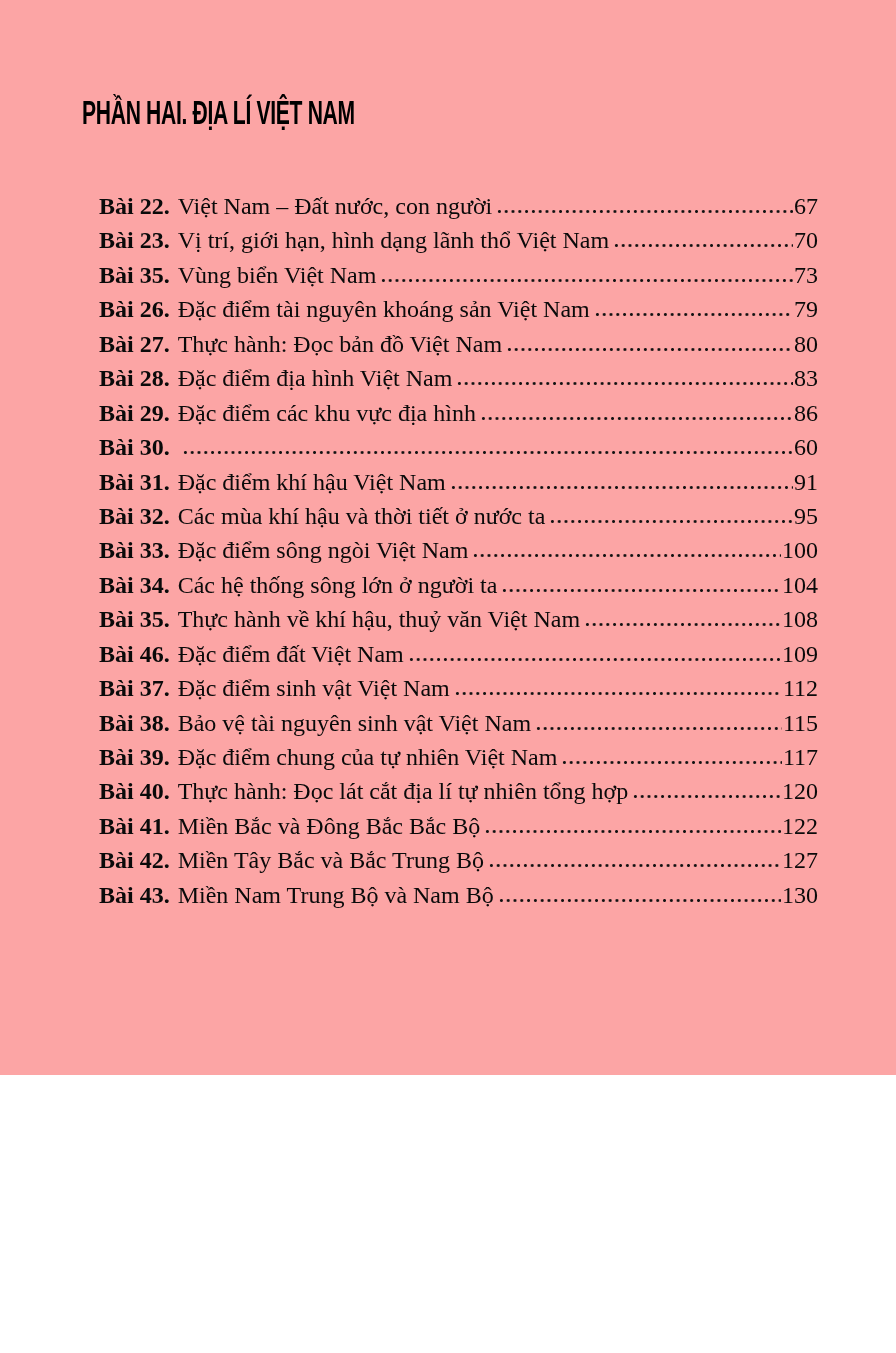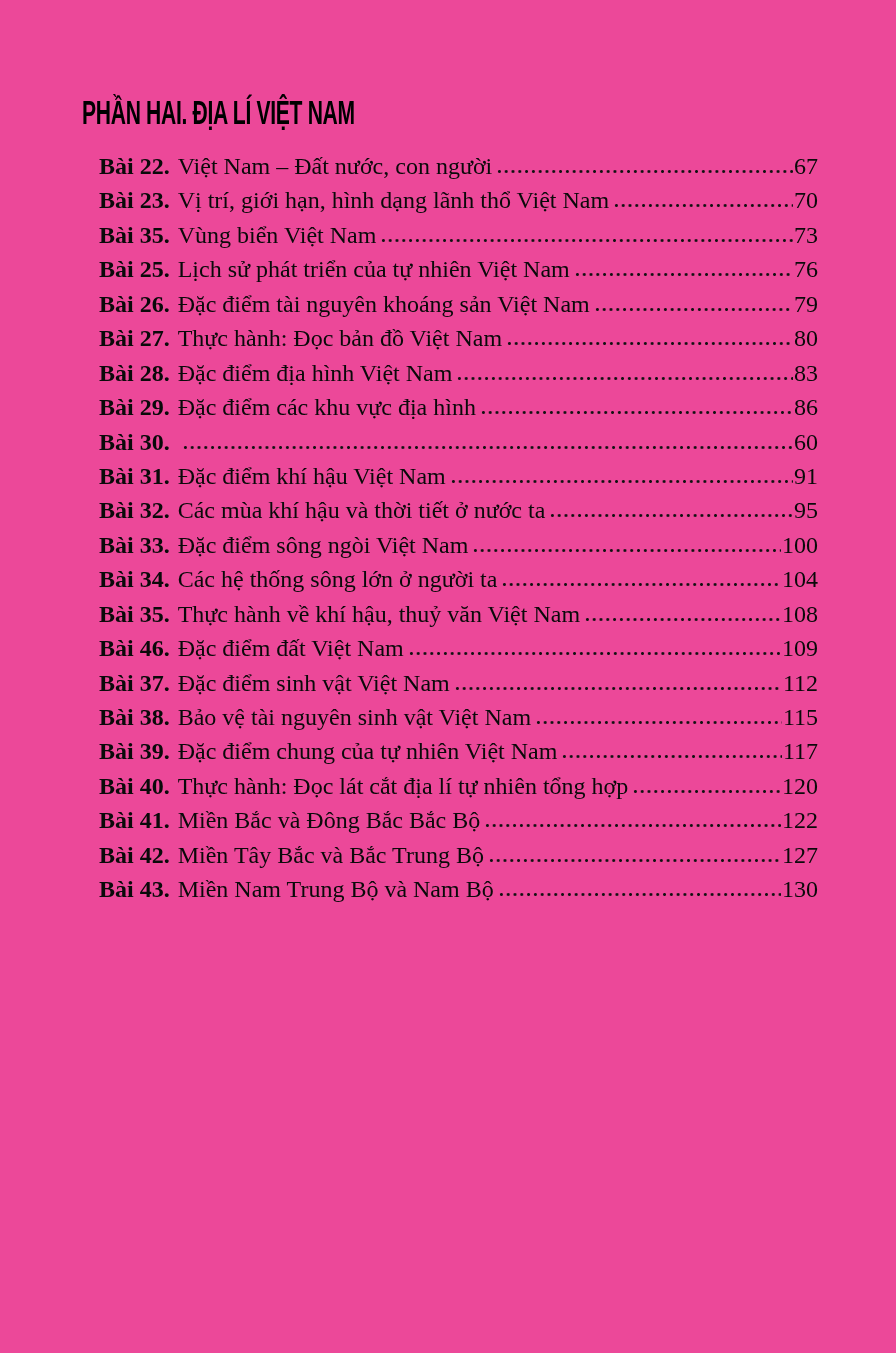--- a/index.html
+++ b/index.html
@@ -3,22 +3,22 @@
 <meta charset="utf-8">
 <style>
   html, body {
     margin: 0;
     padding: 0;
     background: #ffffff;
   }
   .page {
     position: relative;
     width: 896px;
-    height: 1353px;
-    background: #ec4899;
+    height: 1075px;
+    background: #fca5a5;
     overflow: hidden;
     color: #0a0a0a;
     font-family: "Liberation Serif", "DejaVu Serif", serif;
   }
   .heading {
     position: absolute;
     left: 82px;
     top: 94px;
     margin: 0;
     font-family: "Liberation Sans", "DejaVu Sans", sans-serif;
@@ -42,20 +42,21 @@
     align-items: baseline;
     height: 34.45px;
     font-size: 24px;
     line-height: 34.45px;
     white-space: nowrap;
   }
   .label {
     font-weight: 700;
     margin-right: 8px;
     flex: none;
+    margin-top: 40px;
   }
   .title {
     flex: none;
   }
   .dots {
     flex: 1 1 auto;
     height: 5px;
     margin: 0 1px 0 4px;
     background-image: radial-gradient(circle, #111111 1.25px, rgba(0,0,0,0) 1.6px);
     background-size: 6.8px 5px;
@@ -87,26 +88,20 @@
     <span class="dots"></span>
     <span class="pagenum">70</span>
   </div>
       <div class="row">
     <span class="label">Bài 35.</span>
     <span class="title">Vùng biển Việt Nam</span>
     <span class="dots"></span>
     <span class="pagenum">73</span>
   </div>
       <div class="row">
-    <span class="label">Bài 25.</span>
-    <span class="title">Lịch sử phát triển của tự nhiên Việt Nam</span>
-    <span class="dots"></span>
-    <span class="pagenum">76</span>
-  </div>
-      <div class="row">
     <span class="label">Bài 26.</span>
     <span class="title">Đặc điểm tài nguyên khoáng sản Việt Nam</span>
     <span class="dots"></span>
     <span class="pagenum">79</span>
   </div>
       <div class="row">
     <span class="label">Bài 27.</span>
     <span class="title">Thực hành: Đọc bản đồ Việt Nam</span>
     <span class="dots"></span>
     <span class="pagenum">80</span>

